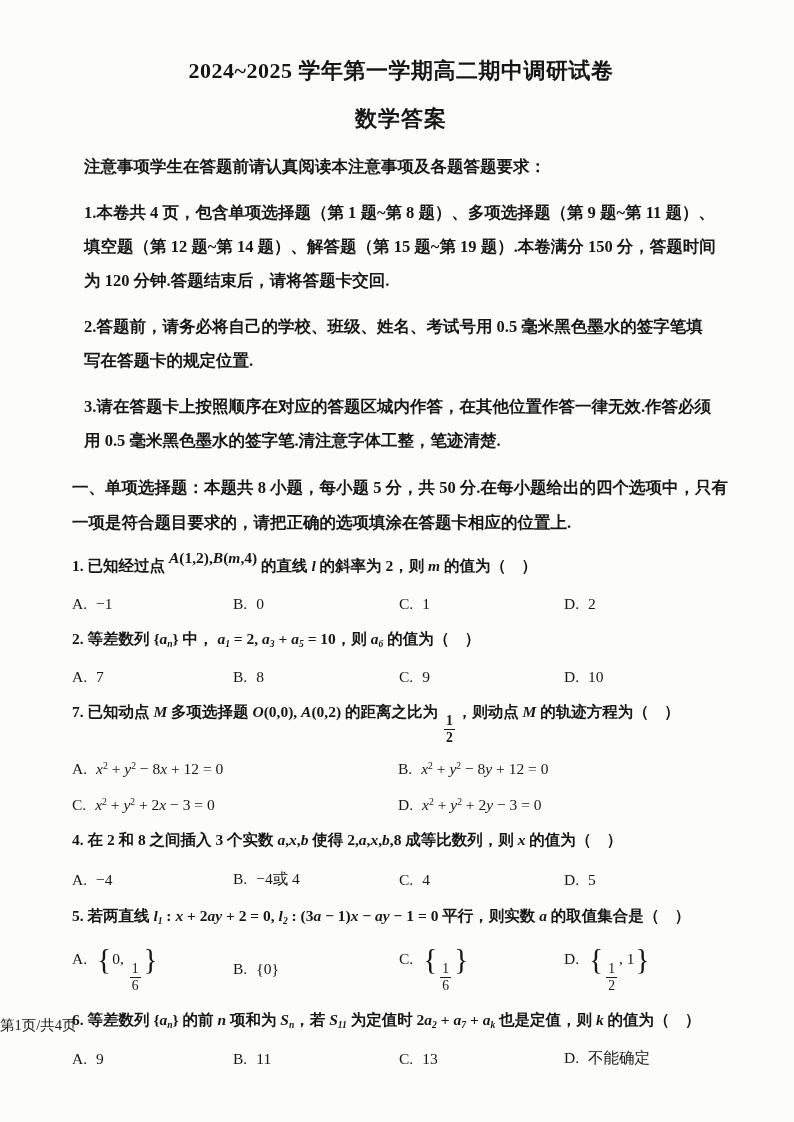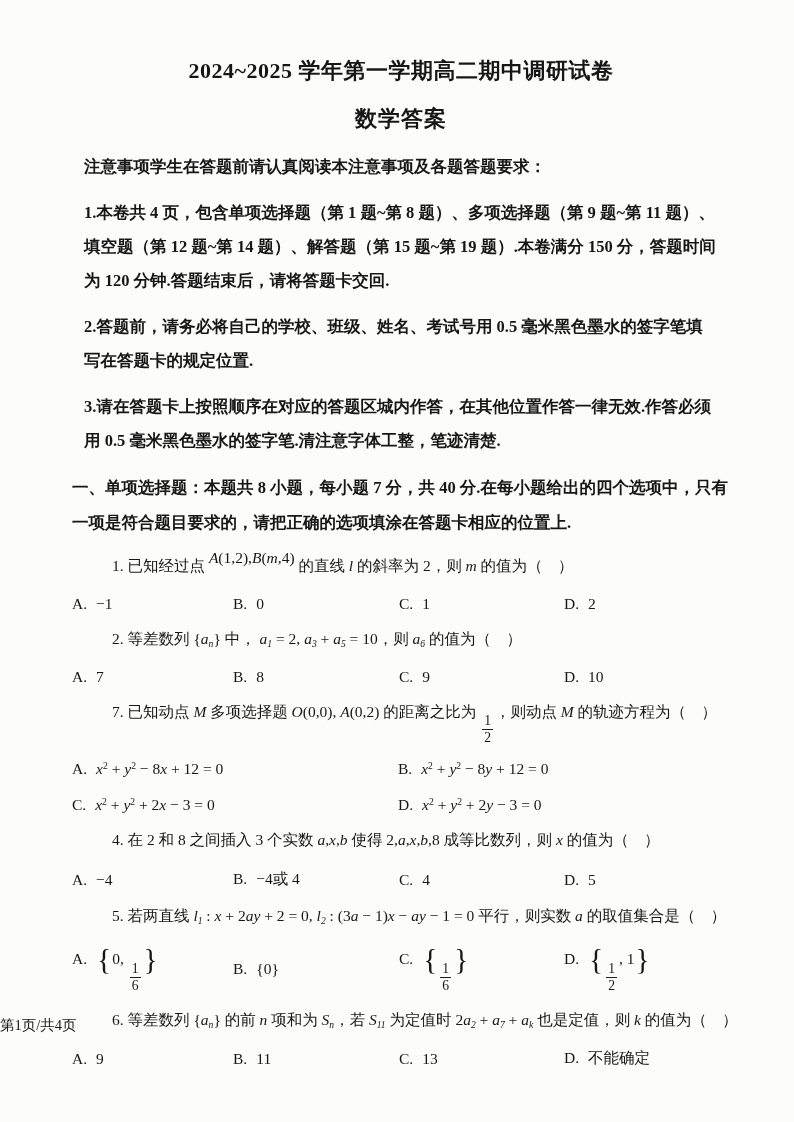--- a/index.html
+++ b/index.html
@@ -21,22 +21,21 @@
   .subtitle{
     text-align:center;font-size:22px;font-weight:700;
     margin:0 0 16px 0;letter-spacing:1px;
   }
   .notice{font-size:16.5px;font-weight:700;line-height:34px;margin:12px;text-align:left;}
   .notice+.notice{margin-top:2px;}
   .section-heading{font-size:16.5px;font-weight:700;line-height:35px;margin:4px 0 0 0;}
   .question{margin-top:14px;}
   .stem{
     font-size:15.5px;line-height:1.6;white-space:nowrap;
-    font-weight:400;
-    margin-left:40px;
+    font-weight:700;
   }
   .opts{display:grid;margin-top:16px;align-items:center;font-size:15.5px;}
   .cols4{grid-template-columns:161px 166px 165px auto;}
   .cols2{grid-template-columns:326px auto;row-gap:18px;margin-top:14px;}
   .opt{white-space:nowrap;}
   .okey{font-family:"Liberation Serif",serif;margin-right:9px;}
   .oval{}
   
   .seg-t{}
   .seg-m{font-family:"Liberation Serif",serif;font-style:italic;}
@@ -64,21 +63,21 @@
   <div class="content">
 
     <h1 class="title">2024~2025 学年第一学期高二期中调研试卷</h1>
     <h2 class="subtitle">数学答案</h2>
 
     <p class="notice">注意事项学生在答题前请认真阅读本注意事项及各题答题要求：</p>
     <p class="notice">1.本卷共 4 页，包含单项选择题（第 1 题~第 8 题）、多项选择题（第 9 题~第 11 题）、填空题（第 12 题~第 14 题）、解答题（第 15 题~第 19 题）.本卷满分 150 分，答题时间为 120 分钟.答题结束后，请将答题卡交回.</p>
     <p class="notice">2.答题前，请务必将自己的学校、班级、姓名、考试号用 0.5 毫米黑色墨水的签字笔填写在答题卡的规定位置.</p>
     <p class="notice">3.请在答题卡上按照顺序在对应的答题区城内作答，在其他位置作答一律无效.作答必须用 0.5 毫米黑色墨水的签字笔.清注意字体工整，笔迹清楚.</p>
 
-    <p class="section-heading">一、单项选择题：本题共 8 小题，每小题 7 分，共 40 分.在每小题给出的四个选项中，只有一项是符合题目要求的，请把正确的选项填涂在答题卡相应的位置上.</p>
+    <p class="section-heading">一、单项选择题：本题共 8 小题，每小题 5 分，共 50 分.在每小题给出的四个选项中，只有一项是符合题目要求的，请把正确的选项填涂在答题卡相应的位置上.</p>
 
     <div class="question">
       <div class="stem"><span class="seg-t">1. 已知经过点 </span><span class="seg-m raised">A</span><span class="seg-mn raised">(1,2)</span><span class="seg-mn raised">,</span><span class="seg-m raised">B</span><span class="seg-mn raised">(</span><span class="seg-m raised">m</span><span class="seg-mn raised">,4)</span><span class="seg-t"> 的直线 </span><span class="seg-m">l</span><span class="seg-t"> 的斜率为 2，则 </span><span class="seg-m">m</span><span class="seg-t"> 的值为（　）</span></div>
       <div class="opts cols4">
         <div class="opt"><span class="okey">A.</span><span class="oval"><span class="seg-mn">−1</span></span></div>
         <div class="opt"><span class="okey">B.</span><span class="oval"><span class="seg-mn">0</span></span></div>
         <div class="opt"><span class="okey">C.</span><span class="oval"><span class="seg-mn">1</span></span></div>
         <div class="opt"><span class="okey">D.</span><span class="oval"><span class="seg-mn">2</span></span></div>
       </div>
     </div>

